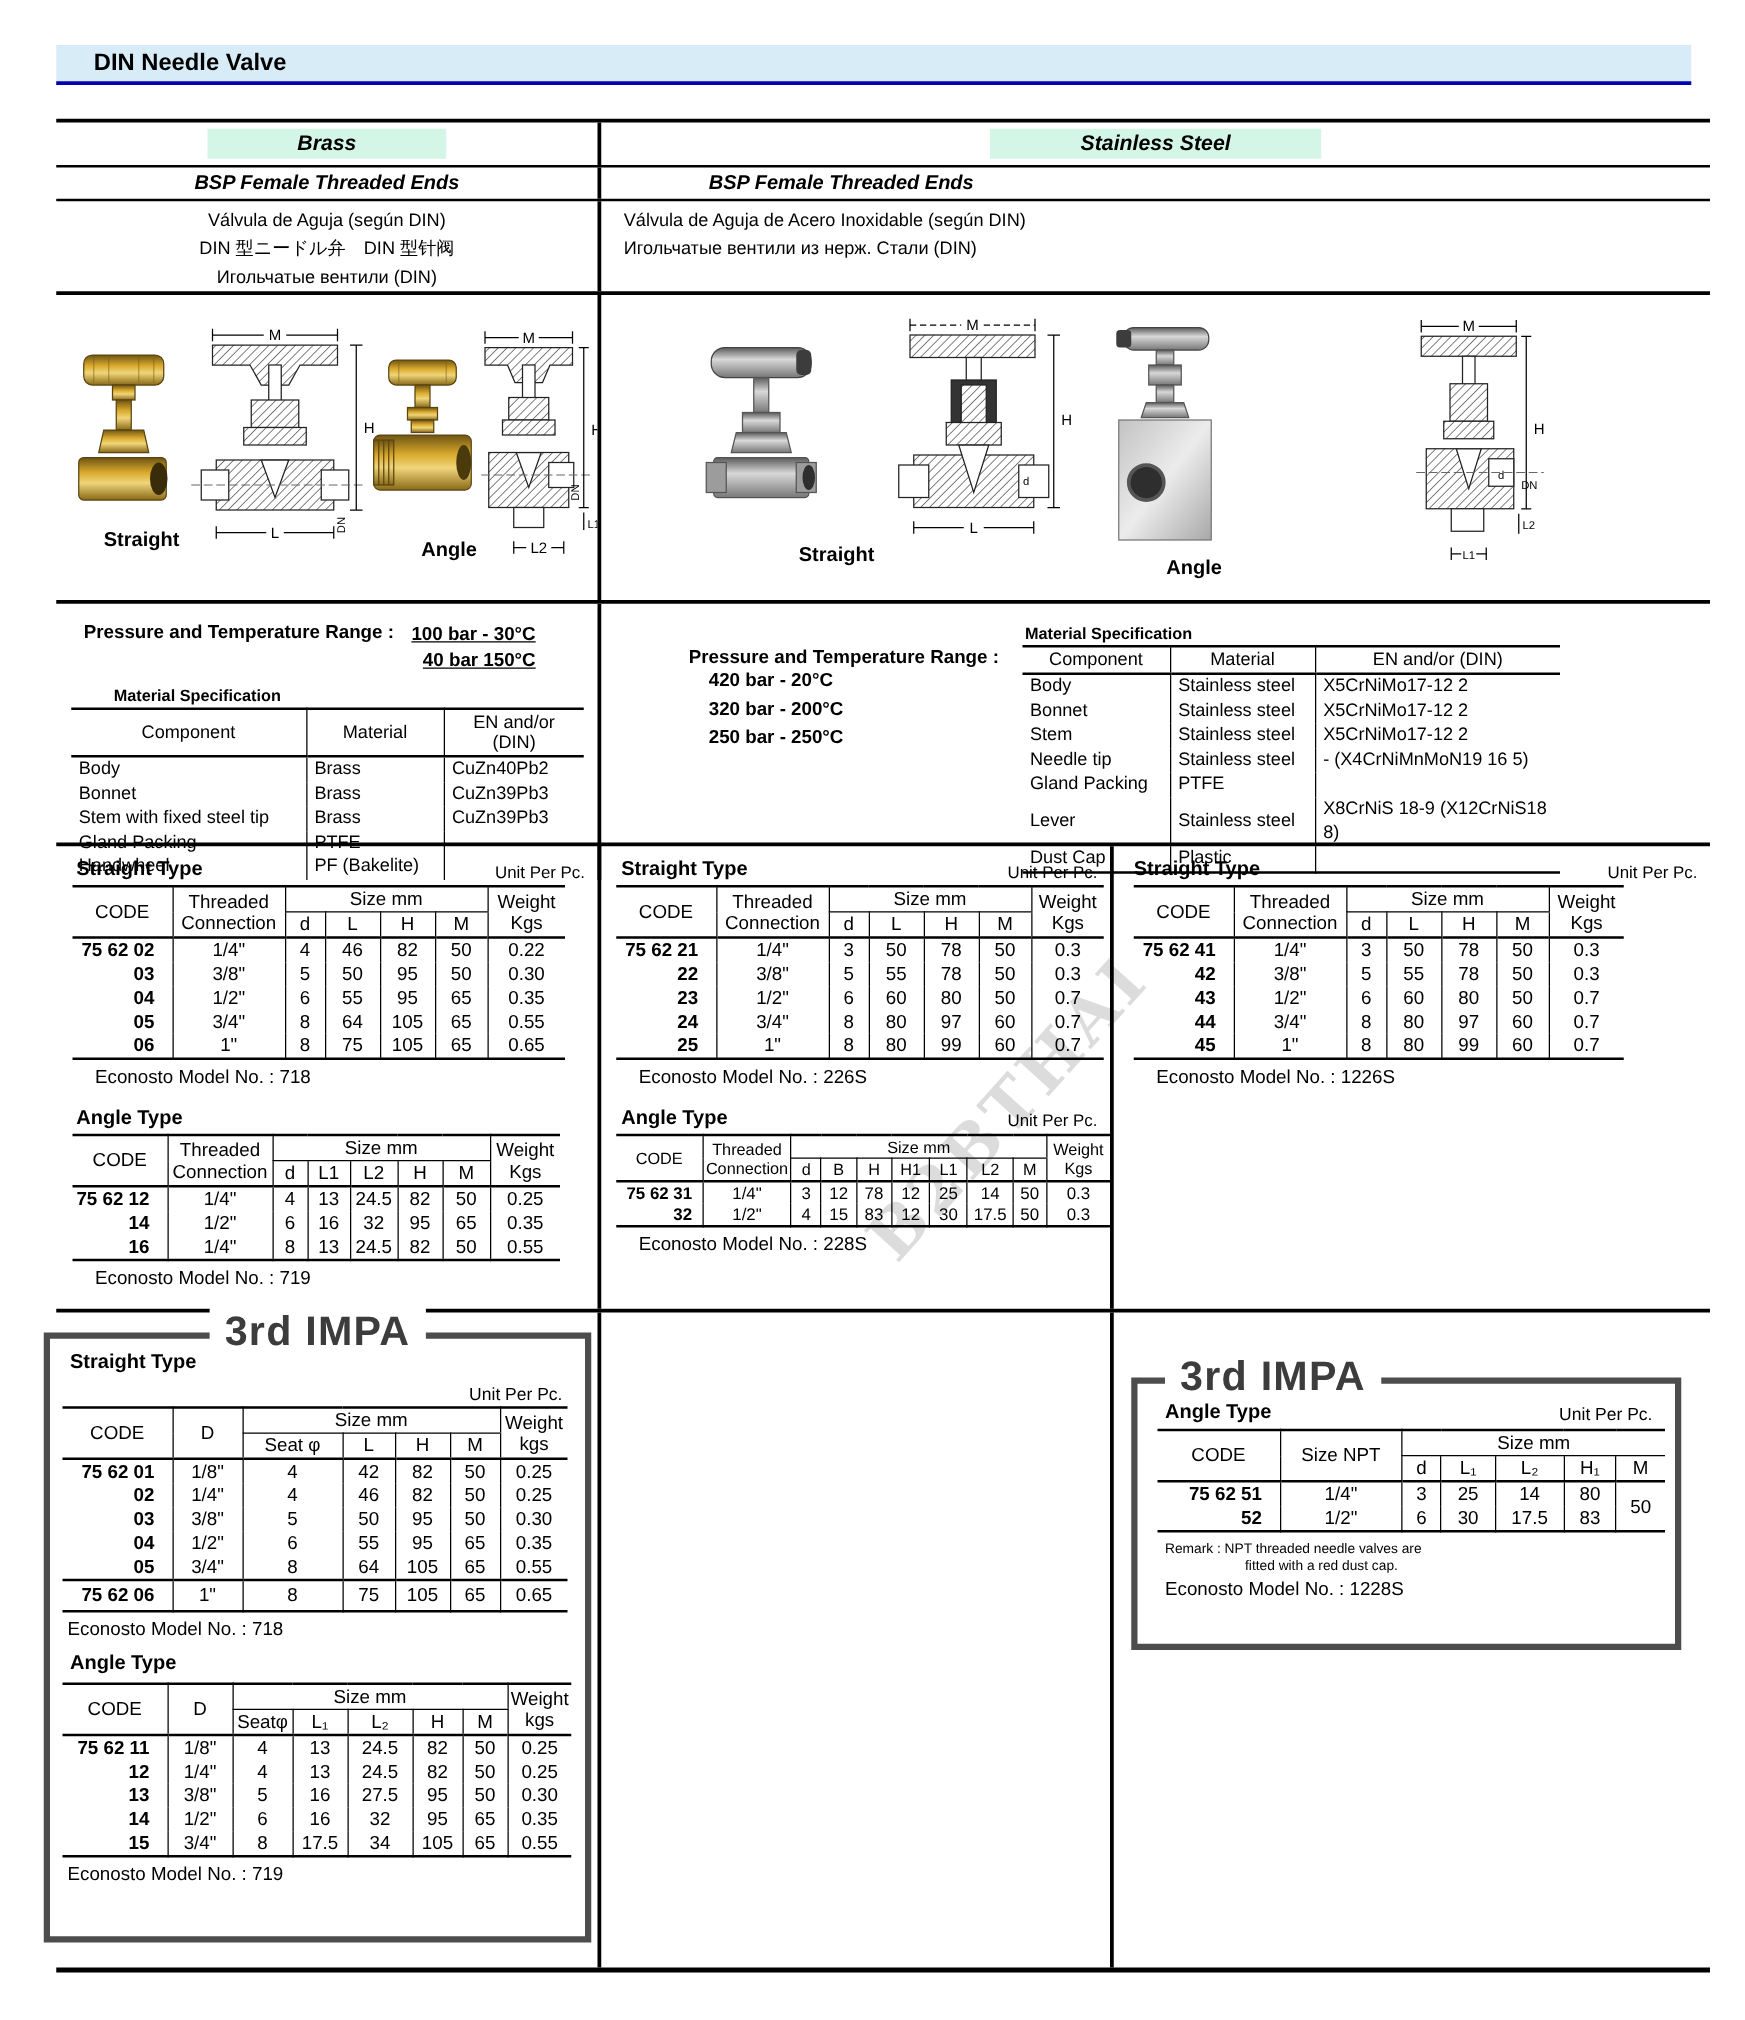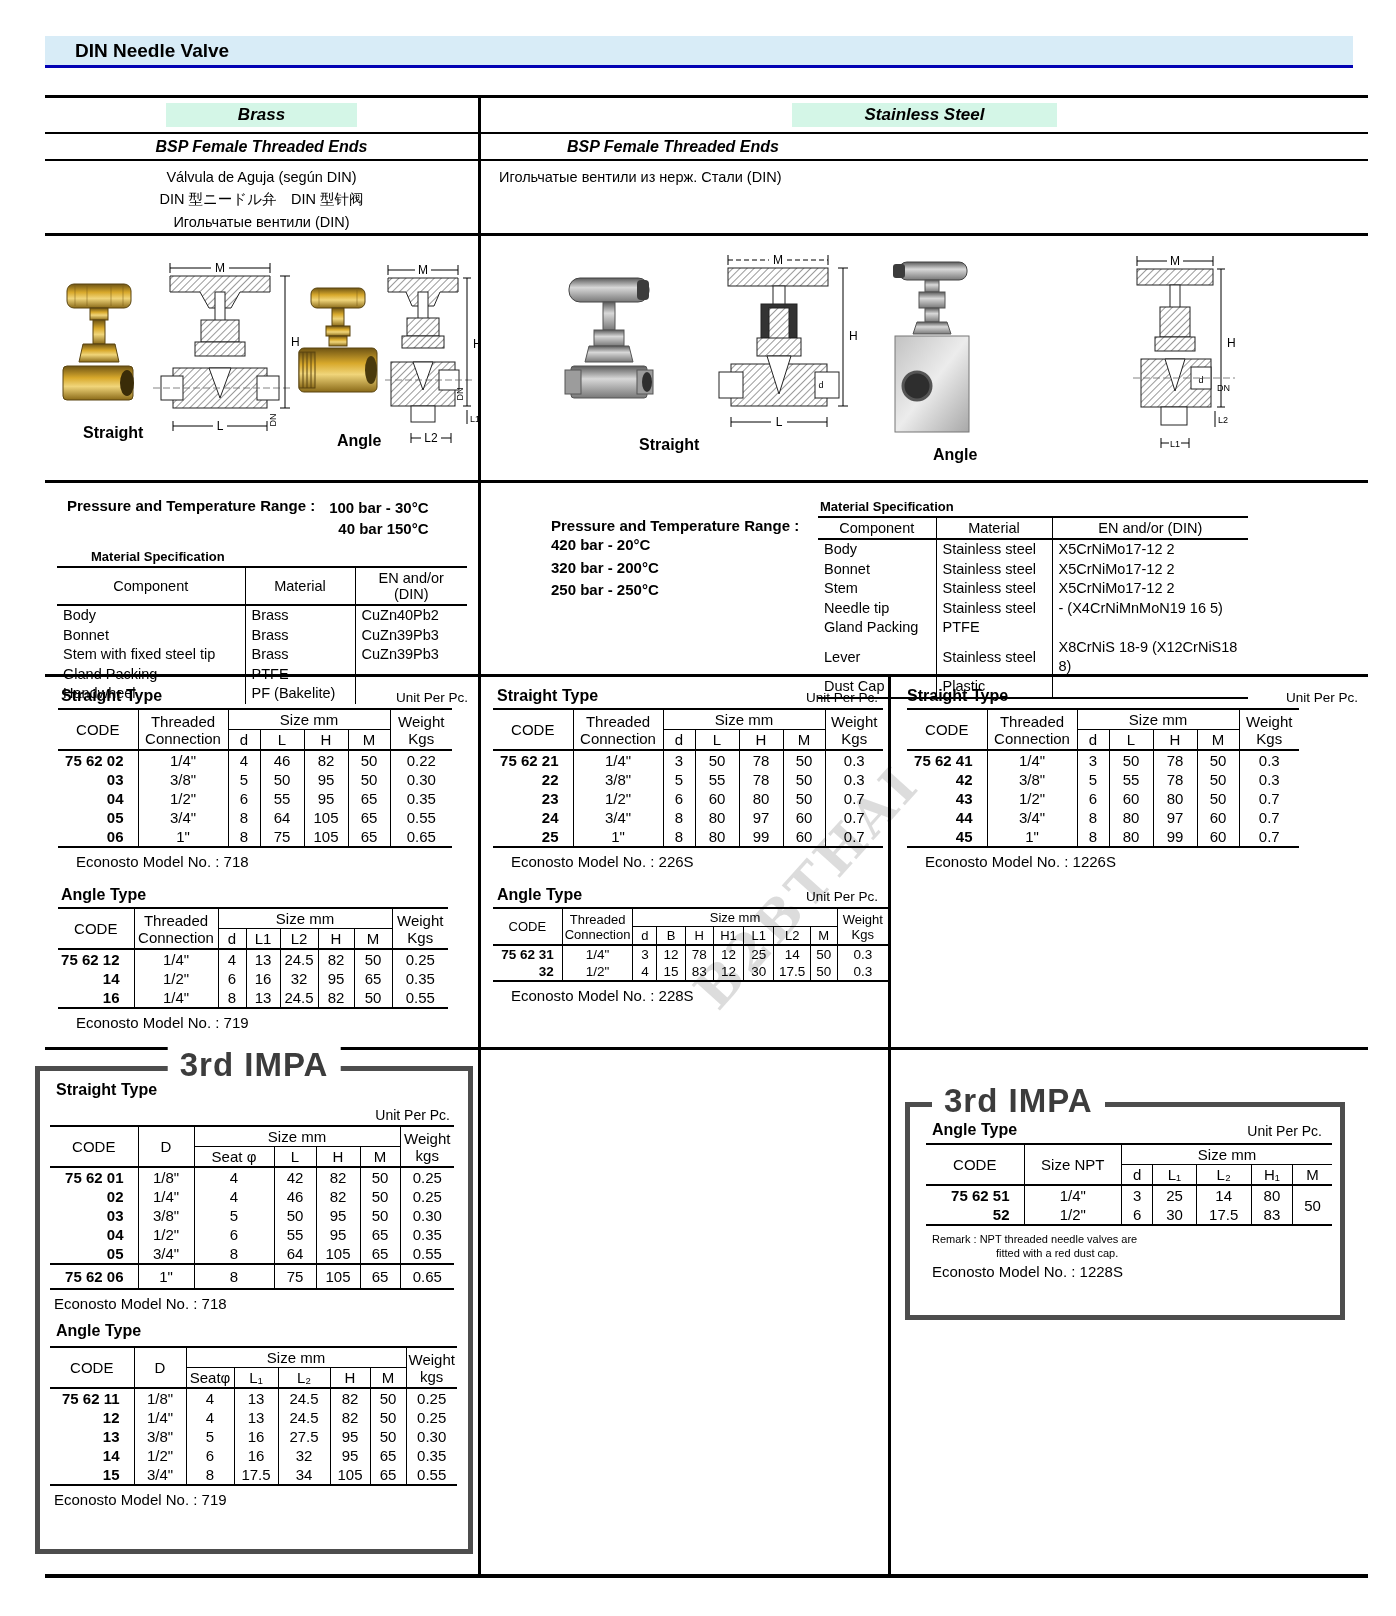--- a/index.html
+++ b/index.html
@@ -34,30 +34,30 @@
   .row-img > div { position:relative; }
   .row-img > div + div { border-left:3px solid #000; }
   .cap { position:absolute; font-weight:bold; font-size:16px; }
   .imgabs { position:absolute; }
 
   .row-spec { display:grid; grid-template-columns:433px 890px; border-bottom:3px solid #000; height:191px; }
   .row-spec > div + div { border-left:3px solid #000; }
   .ptr { display:flex; gap:14px; padding:14px 0 0 22px; }
   .ptr .lbl { font-weight:bold; font-size:15px; white-space:nowrap; }
   .ptr .vals { font-weight:bold; font-size:15px; text-align:right; }
-  .ptr .vals div { line-height:1.4; }
+  .ptr .vals div { line-height:1.4;text-decoration:underline; }
   .spec-title { font-weight:bold; font-size:13px; margin:10px 0 2px 46px; }
   table.spec { border-collapse:collapse; margin-left:12px; border-top:2px solid #000; }
   table.spec th { font-weight:normal; font-size:14.5px; border-bottom:2px solid #000; padding:2px 4px; }
   table.spec td { font-size:14.5px; padding:0 6px; line-height:1.35; }
   table.spec .bl { border-left:1.5px solid #000; }
   .ss-spec-wrap { display:flex; padding-top:6px; }
   .ss-press { padding:28px 0 0 70px; width:255px; }
   .ss-press .lbl { font-weight:bold; font-size:15px; }
-  .ss-press .vals div { font-weight:bold; font-size:15px; line-height:1.5; }
+  .ss-press .vals div { font-weight:bold; font-size:15px; line-height:1.5;margin-left:16px; }
   table.spec.ssb { border-bottom:2px solid #000; }
 
   .row-tables { display:grid; grid-template-columns:433px 410px 480px; border-bottom:3px solid #000; height:370px; }
   .row-tables > div { padding-top:8px; }
   .row-tables > div + div { border-left:3px solid #000; }
 
   .sechead { display:flex; justify-content:space-between; align-items:flex-end; padding:2px 10px 3px 16px; }
   .sechead .st { font-weight:bold; font-size:16px; }
   .sechead .unit { font-size:13.5px; }
 
@@ -159,20 +159,21 @@
       <div>BSP Female Threaded Ends</div>
     </div>
 
     <div class="row-desc">
       <div class="cell c1">
         <div>Válvula de Aguja (según DIN)</div>
         <div>DIN 型ニードル弁　DIN 型针阀</div>
         <div>Игольчатые вентили (DIN)</div>
       </div>
       <div class="cell c2">
+        <div>Válvula de Aguja de Acero Inoxidable (según DIN)</div>
         <div>Игольчатые вентили из нерж. Стали (DIN)</div>
       </div>
     </div>
 
     <div class="row-img">
 
       <div>
         <svg class="imgabs" style="left:14px;top:38px" width="80" height="160" viewBox="0 0 80 160">
           <rect x="8" y="10" width="64" height="24" rx="7" fill="url(#brassg)" stroke="#5a4510"></rect>
           <line x1="16" y1="12" x2="16" y2="32" stroke="#7a5c16" opacity="0.5"></line>

